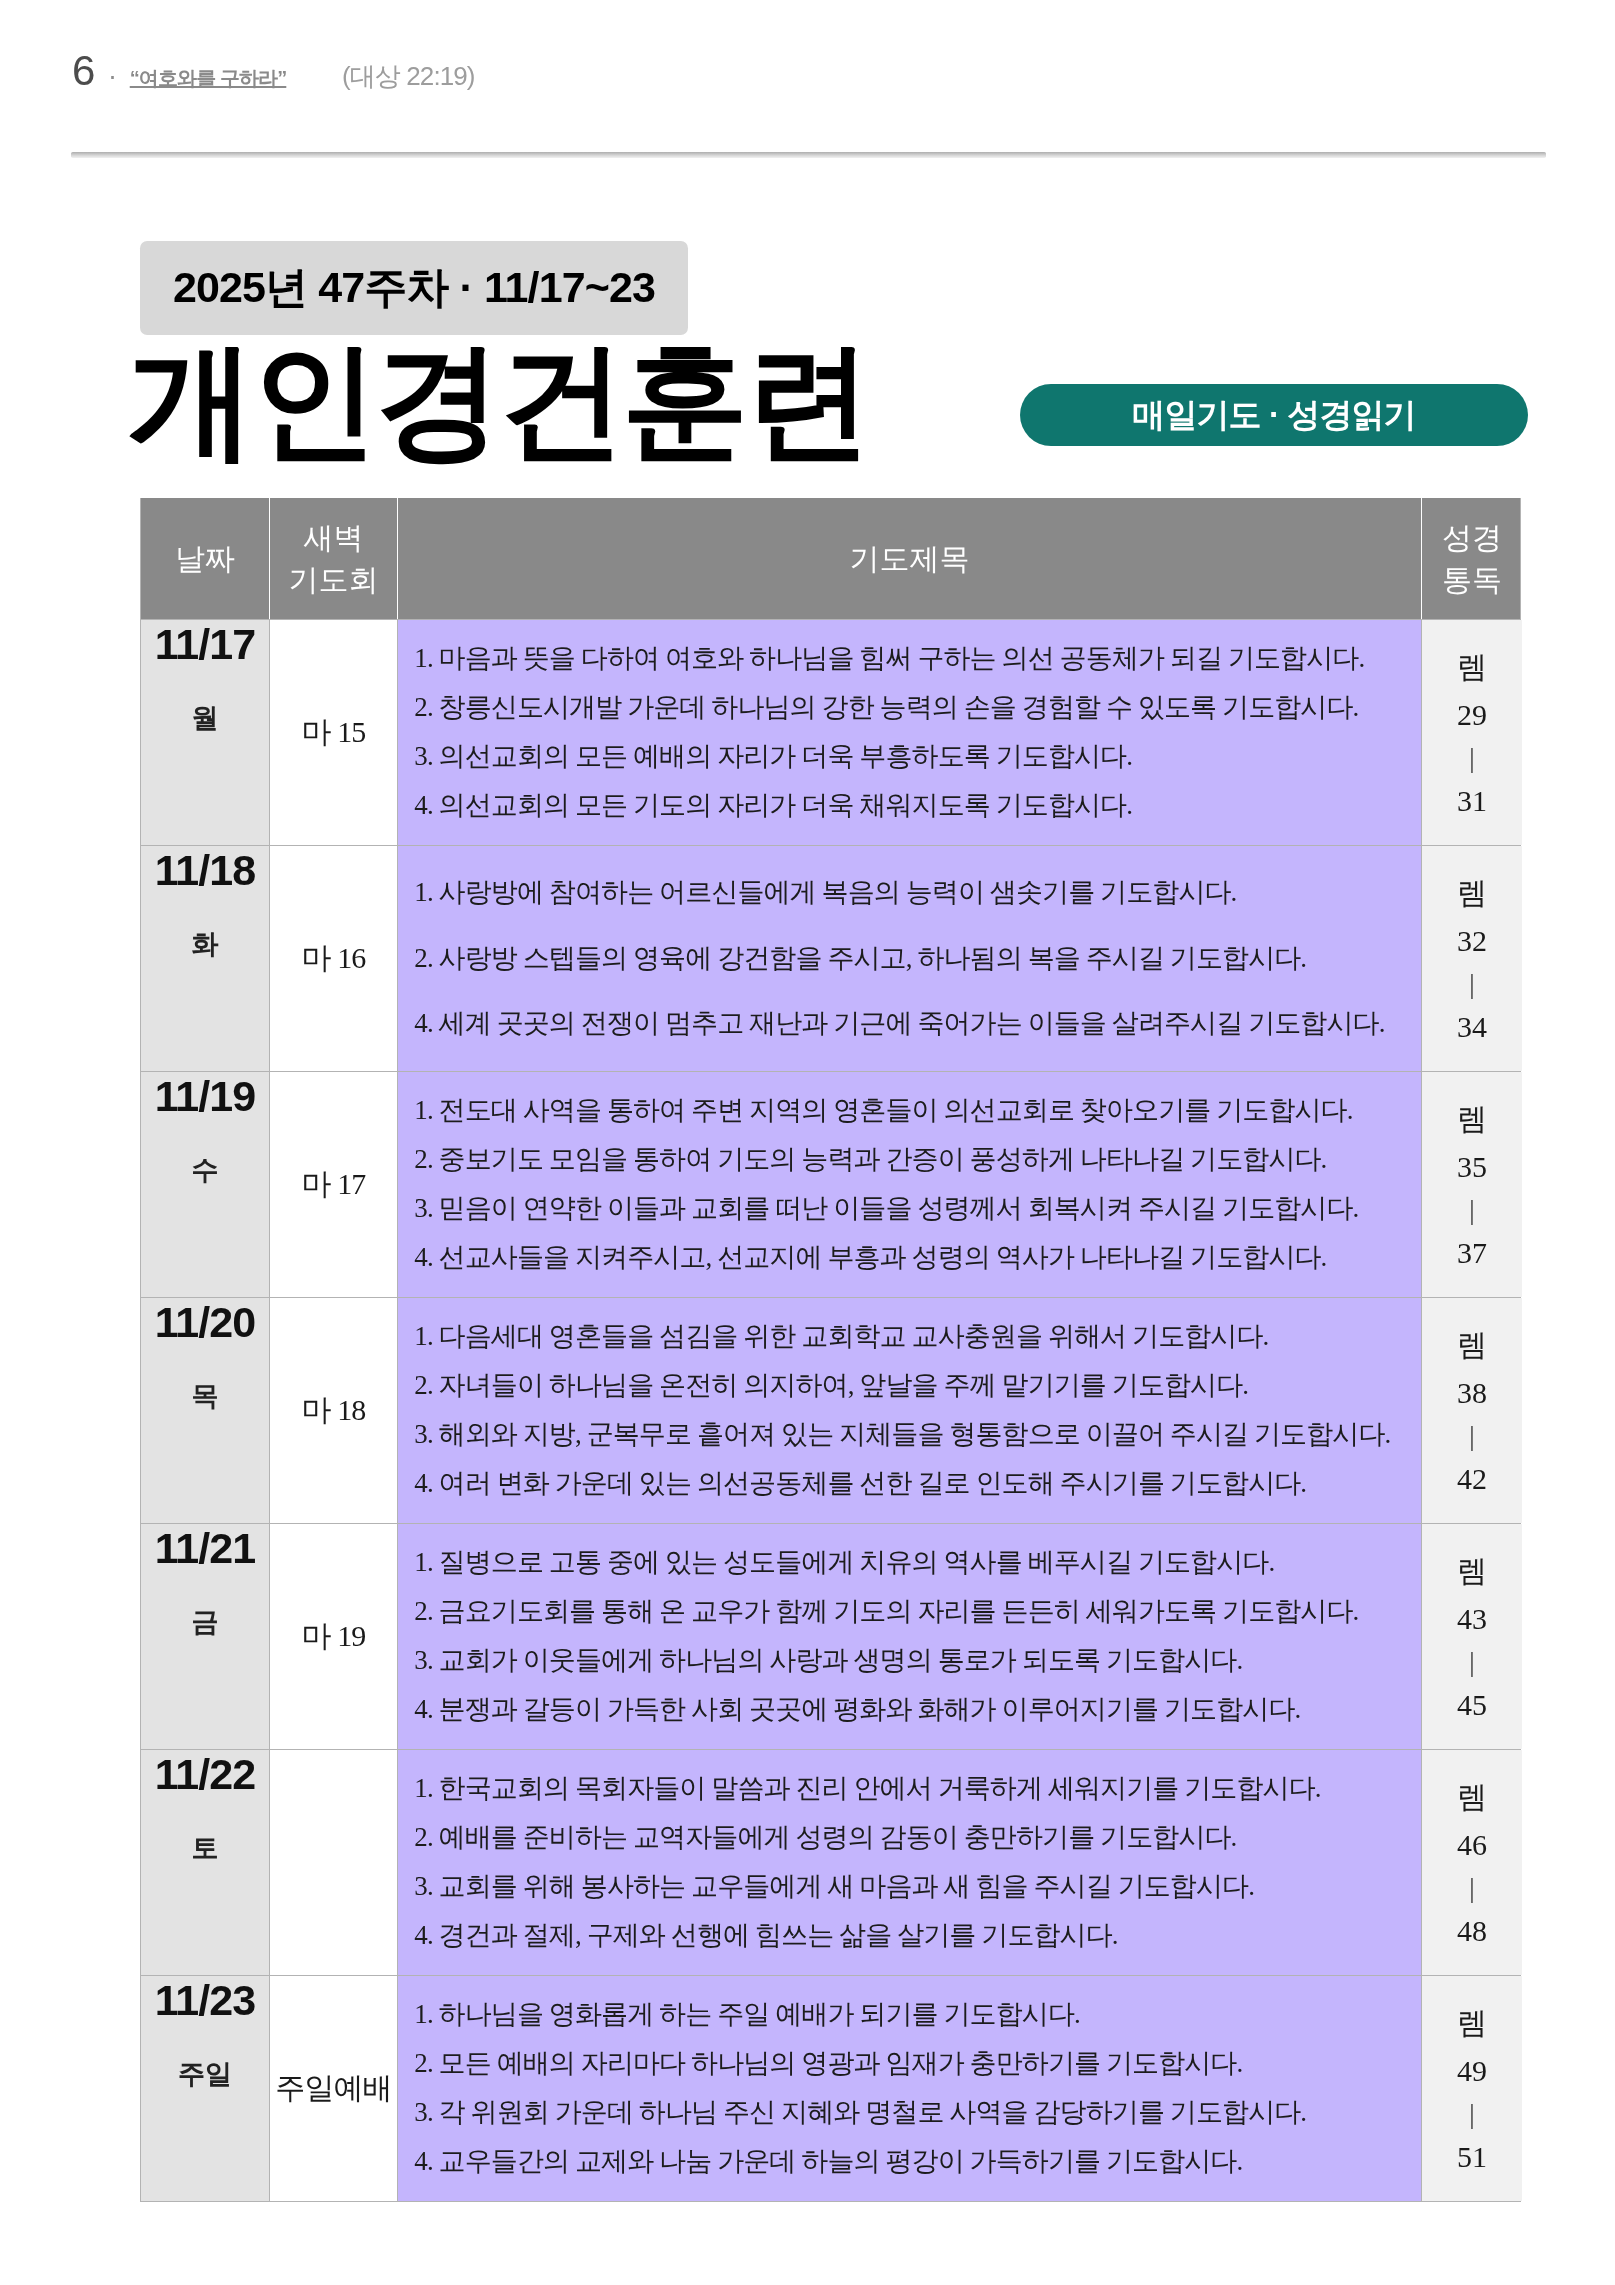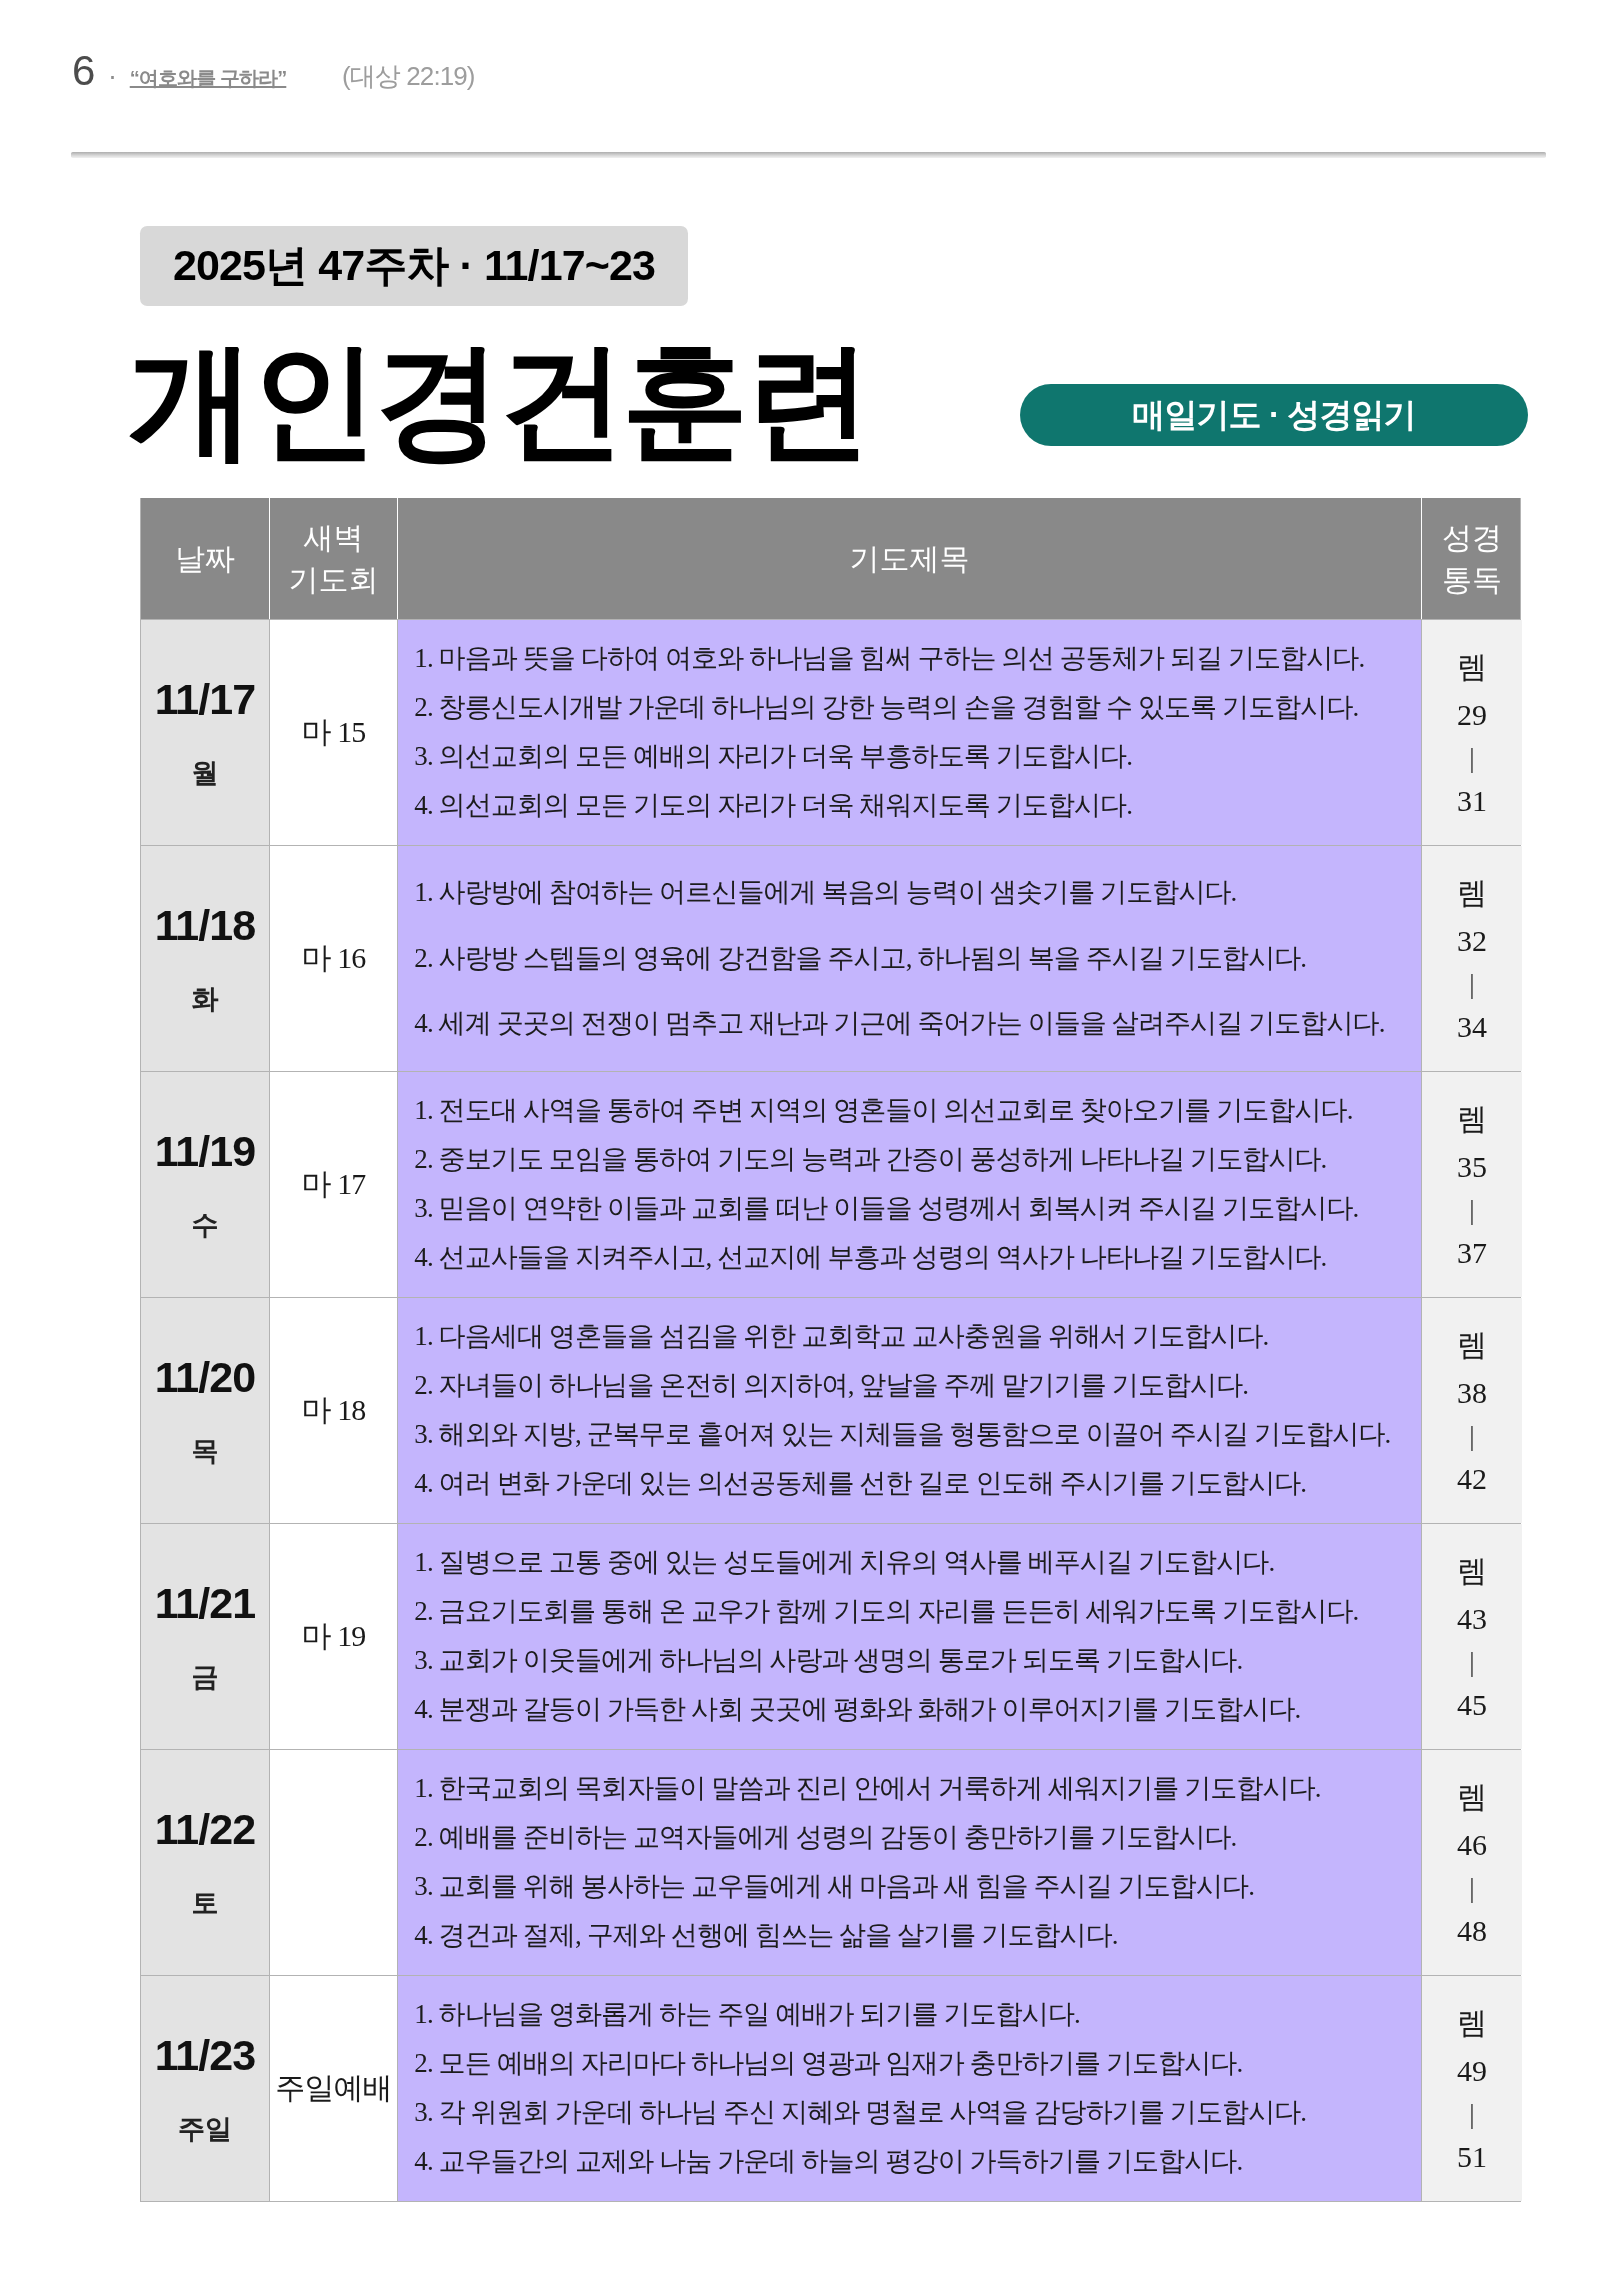--- a/index.html
+++ b/index.html
@@ -23,23 +23,23 @@
   .page-quote { font-size: 20px; font-weight: 700; color: #8a8a8a; letter-spacing: -0.9px; text-decoration: underline; }
   .page-ref { font-size: 26px; color: #9d9d9d; letter-spacing: -0.9px; margin-left: 43px; }
   .header-rule {
     position: absolute; left: 71px; top: 152px; width: 1475px; height: 6.3px;
     background: linear-gradient(to bottom, #aeaeae 0%, #d6d6d6 55%, #f1f1f1 100%);
     border-radius: 1.8px;
   }
 
   
   .week-box {
-    position: absolute; left: 140px; top: 226px;
+    position: absolute; left: 140px; top: 241px;
     background: #d8d8d8; border-radius: 7.2px;
-    padding: 11px 33px;
+    padding: 18px 33px;
     font-size: 43px; font-weight: 700; color: #000;
     letter-spacing: -0.9px;
   }
 
   
   .doc-title {
     position: absolute; left: 128px; top: 337px;
     font-size: 127px; font-weight: 800; color: #000;
     letter-spacing: -3.6px; line-height: 1.0;
   }
@@ -71,21 +71,21 @@
   .tbody {}
   .trow {
     display: grid; grid-template-columns: 129px 128px 1024px 100px;
     height: 226px; border-top: 0.9px solid #b3b3b3;
   }
   .cell { border-right: 0.9px solid #b3b3b3; }
   .cell:last-child { border-right: none; }
 
   .date-cell {
     background: #e3e3e3;
-    display: flex; flex-direction: column; align-items: center; justify-content: center;
+    display: flex; flex-direction: column; align-items: center; 
     gap: 31px;
   }
   .date-label { font-size: 43px; font-weight: 700; color: #111; letter-spacing: -0.9px; }
   .day-label  { font-size: 27px; font-weight: 700; color: #222; }
 
   .dawn-cell {
     background: #fff;
     display: flex; align-items: center; justify-content: center;
     font-family: "Liberation Serif", serif;
     font-size: 30px; color: #1a1a1a; letter-spacing: -0.9px;

